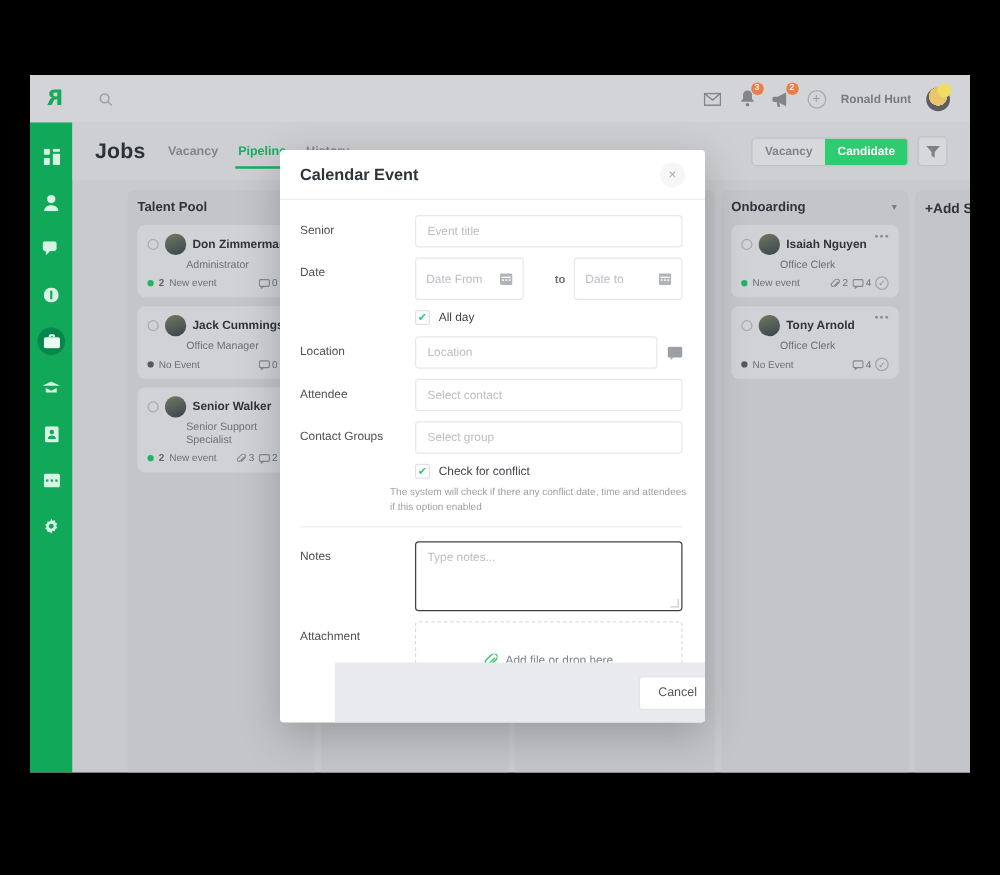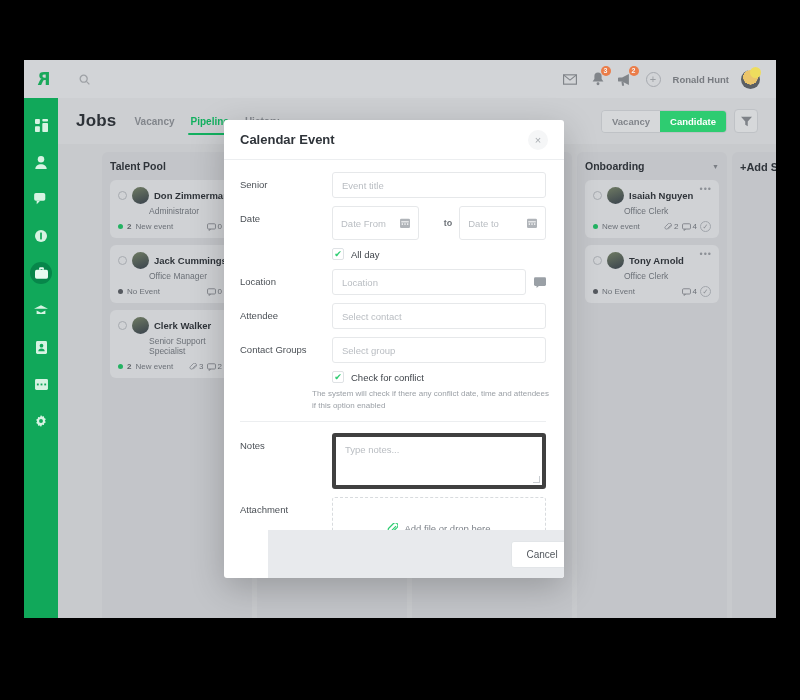--- a/index.html
+++ b/index.html
@@ -191,21 +191,21 @@
     width: 12px; height: 12px; border: 1px solid #dfe2e5; border-radius: 2px;
     background: #fff; display: flex; align-items: center; justify-content: center;
     color: #2ecc71; font-size: 9px; line-height: 1;
   }
   .cblabel { font-size: 9.5px; color: #3f444a; }
   .loc-wrap { flex: 1; display: flex; align-items: center; gap: 8px; }
   .note-ic { color: #9aa0a6; display: flex; }
   .hint { margin: -4px 0 10px 72px; font-size: 8px; color: #9ba0a6; line-height: 1.45; width: 240px; }
   .divider { height: 1px; background: #eceef0; margin: 2px 0 11px; }
   .ta {
-    flex: 1; height: 56px; border: 4px solid #404040; border-radius: 3px;
+    flex: 1; height: 56px; border: 1px solid #404040; border-radius: 3px;
     padding: 7px 9px; font-size: 9.5px; color: #b9bdc2; position: relative;
   }
   .ta:after {
     content: ""; position: absolute; right: 2px; bottom: 2px;
     width: 6px; height: 6px;
     border-right: 1px solid #c9cdd1; border-bottom: 1px solid #c9cdd1;
     transform: rotate(0deg);
   }
   .drop {
     flex: 1; height: 62px; border: 1px dashed #d8dbde; border-radius: 3px;
@@ -407,21 +407,21 @@
               <span class="check-circ">✓</span>
             </span>
           </div>
         </div>
 
         <div class="card">
           <div class="card-dots">•••</div>
           <div class="card-top">
             <div class="card-check"></div>
             <div class="card-av"></div>
-            <div class="card-name">Clerk Walker</div>
+            <div class="card-name">Senior Walker</div>
           </div>
           <div class="card-role">Senior Support Specialist</div>
           <div class="card-foot">
             <span class="dot-g"></span>
             <span class="foot-num">2</span>
             <span class="foot-txt">New event</span>
             <span class="foot-right">
               <span class="meta">
                 <svg width="8" height="8" viewBox="0 0 12 12" fill="none" stroke="#84888e" stroke-width="1.3">
                     <path d="M10 3.5L5 8.5a2 2 0 0 1-3-3l5-5a3 3 0 0 1 4 4l-5 5"></path>

